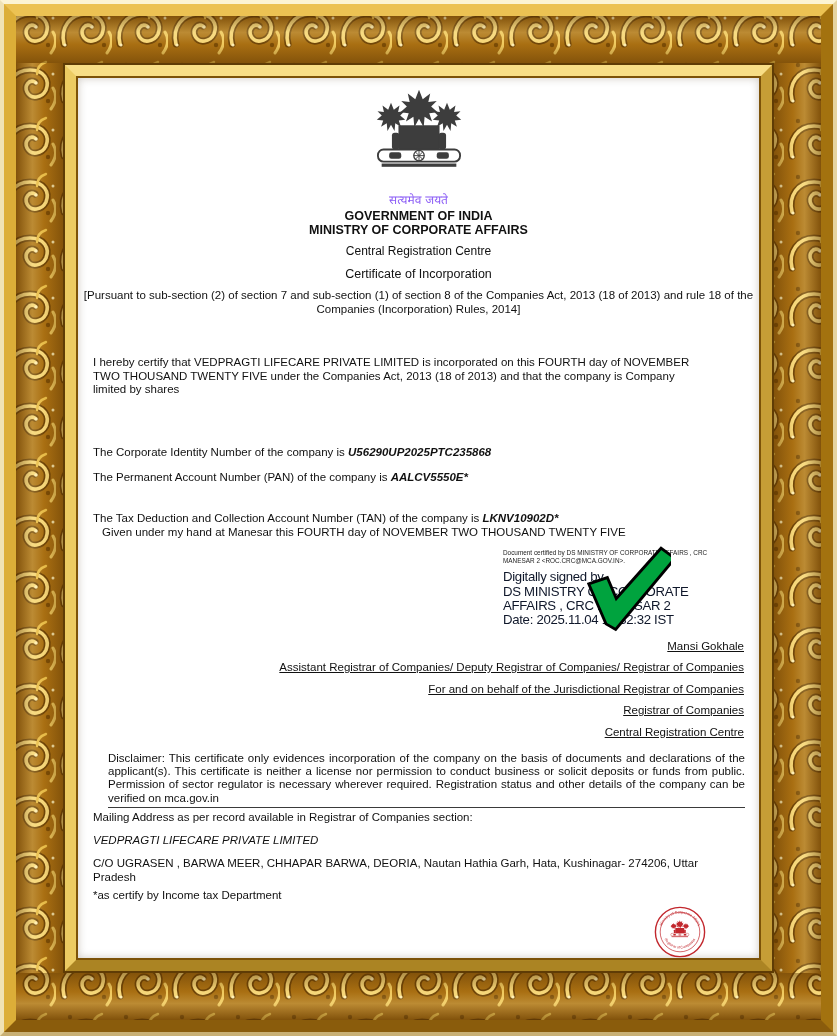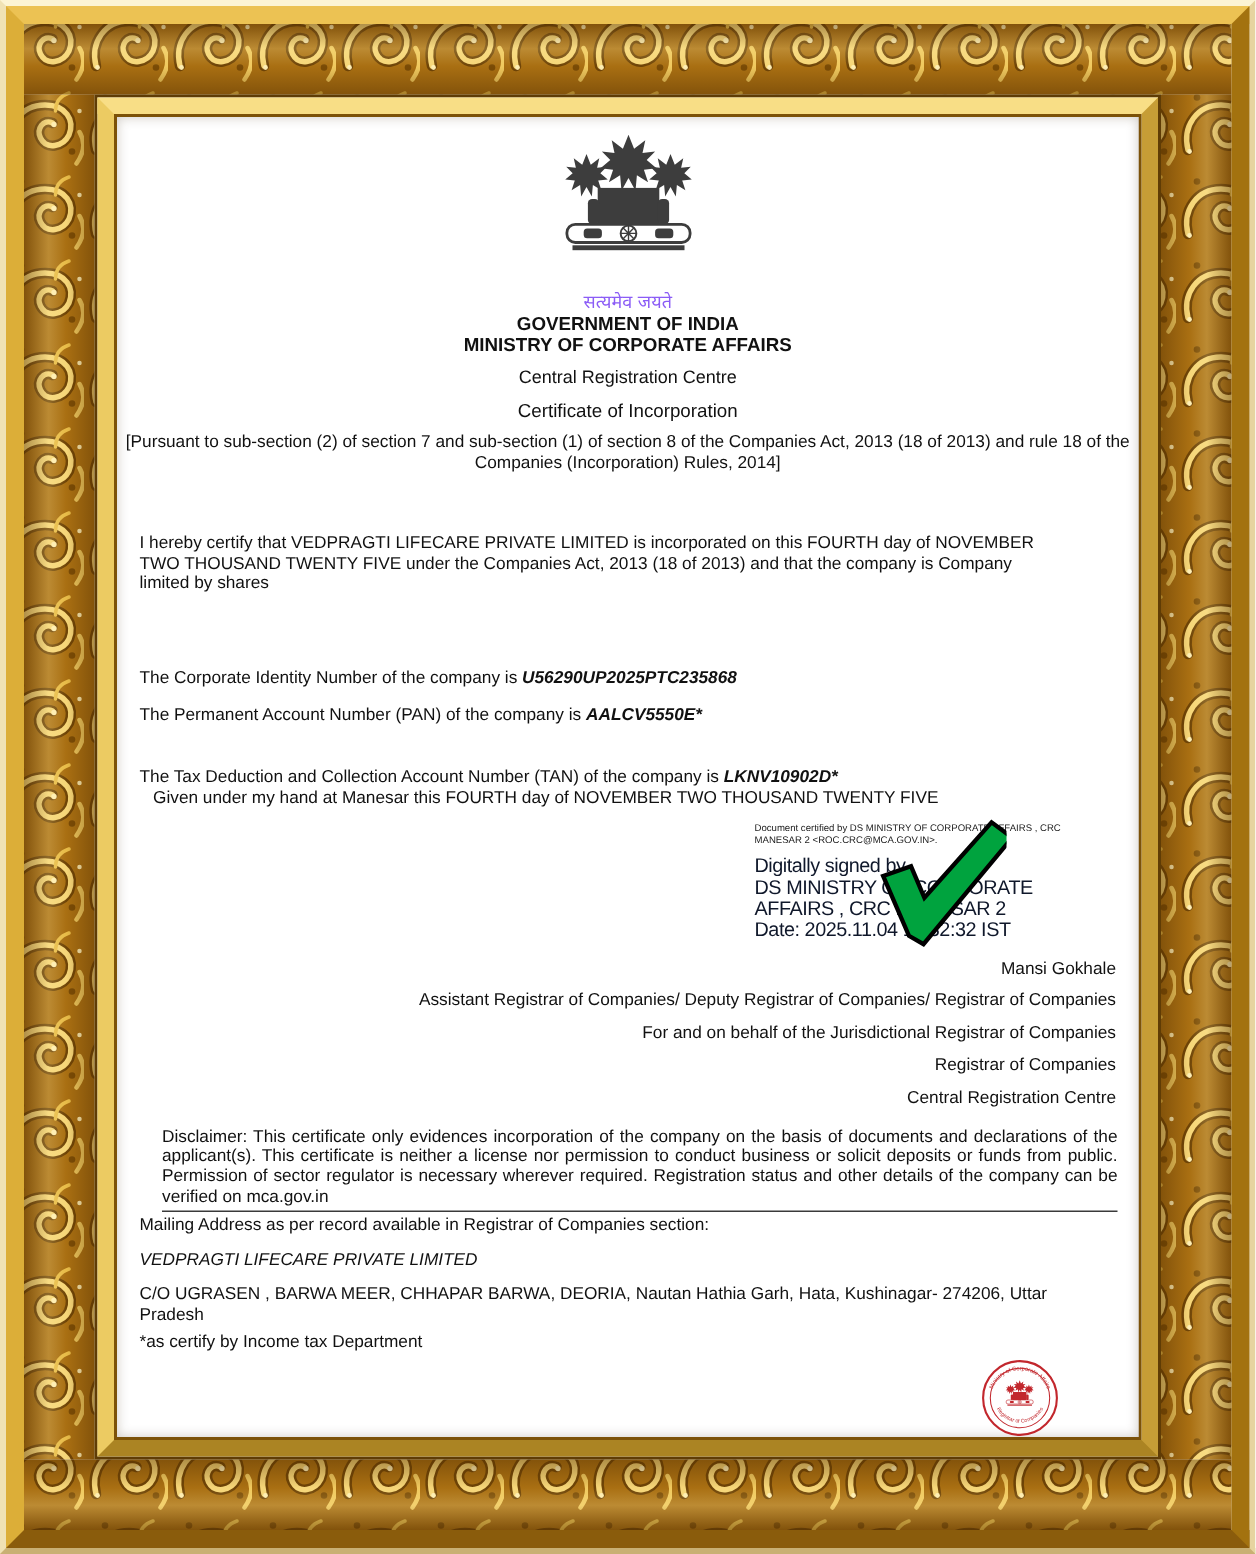--- a/index.html
+++ b/index.html
@@ -46,21 +46,21 @@
   .idline{left:15px;right:15px;}
   .cin{top:368px;} .pan{top:393px;} .tan{top:417px;margin-top:17px;}
   .bold{font-weight:bold;font-style:italic;}
   .given{top:448px;left:24px;right:15px;}
 
   .sigblock{top:471px;left:425px;width:262px;}
   .signote{font-size:6.4px;line-height:7.6px;width:212px;color:#222;}
   .sigbig{margin-top:6px;font-size:13.2px;line-height:14.4px;letter-spacing:-0.3px;color:#0f172a;}
   .sigcheck{position:absolute;left:82px;top:-12px;}
 
-  .officer{top:558px;right:15px;left:15px;text-align:right;line-height:21.4px;}
+  .officer{top:558px;right:15px;left:15px;text-align:right;line-height:21.4px;text-decoration:underline;}
 
   .disclaimer{top:674px;left:30px;right:14px;text-align:justify;line-height:13.2px;
     border-bottom:1.5px solid #3a3a3a;padding-bottom:2px;}
   .mailhead{top:733px;left:15px;right:15px;}
   .mailco{top:756px;left:15px;right:15px;font-style:italic;}
   .mailaddr{top:779px;left:15px;right:15px;}
   .footnote{top:811px;left:15px;right:15px;}
 
   .seal{top:828px;left:576px;width:52px;height:52px;}
 </style>

